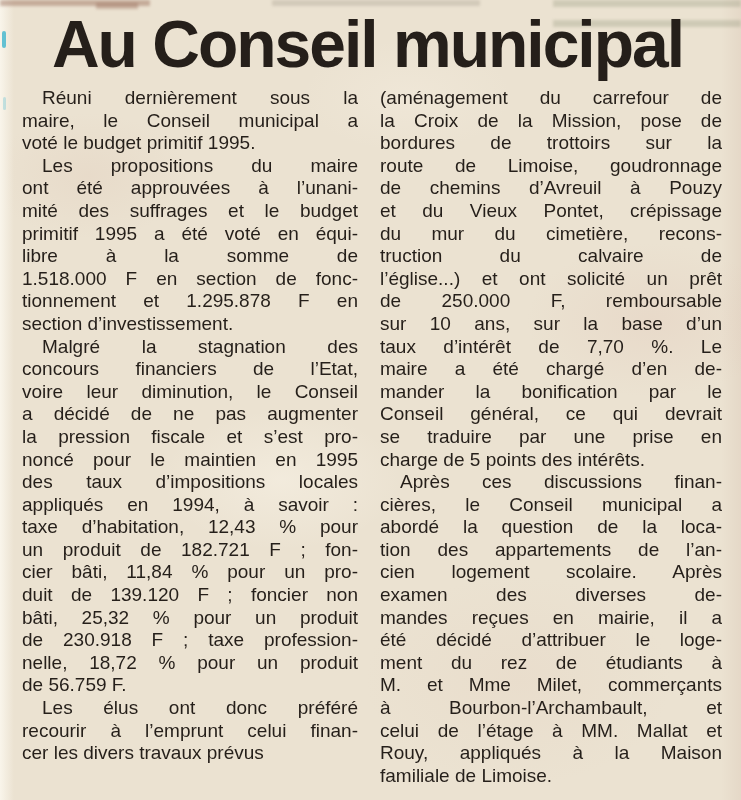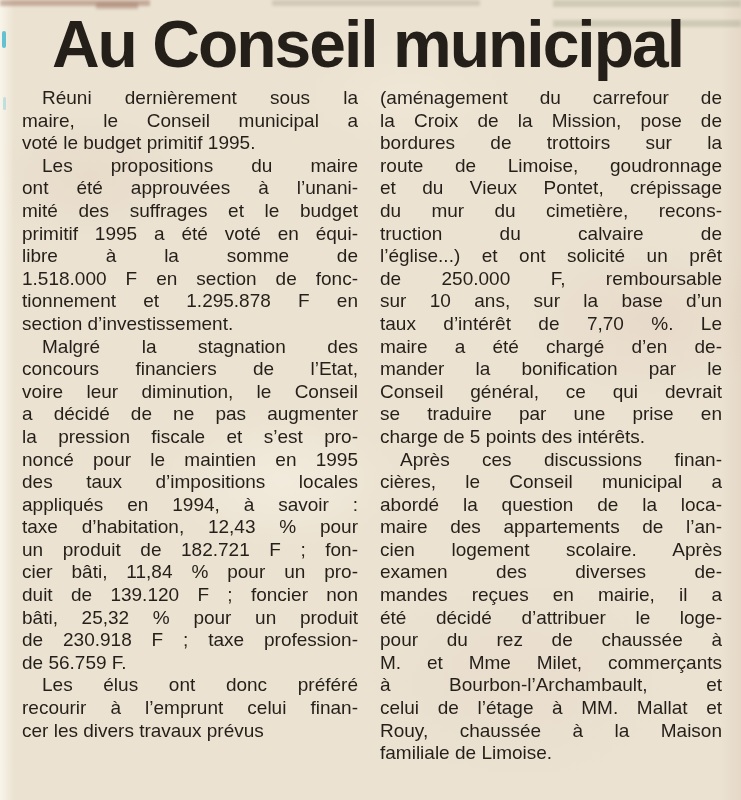--- a/index.html
+++ b/index.html
@@ -142,59 +142,61 @@
           <div class="line">la pression fiscale et s’est pro-</div>
           <div class="line">noncé pour le maintien en 1995</div>
           <div class="line">des taux d’impositions locales</div>
           <div class="line">appliqués en 1994, à savoir :</div>
           <div class="line">taxe d’habitation, 12,43 % pour</div>
           <div class="line">un produit de 182.721 F ; fon-</div>
           <div class="line">cier bâti, 11,84 % pour un pro-</div>
           <div class="line">duit de 139.120 F ; foncier non</div>
           <div class="line">bâti, 25,32 % pour un produit</div>
           <div class="line">de 230.918 F ; taxe profession-</div>
+          <div class="line">nelle, 18,72 % pour un produit</div>
           <div class="line end">de 56.759 F.</div>
         </div>
         <div class="para">
           <div class="line indent">Les élus ont donc préféré</div>
           <div class="line">recourir à l’emprunt celui finan-</div>
           <div class="line end">cer les divers travaux prévus</div>
         </div>
       </div>
     <div class="column column-right">
         <div class="para">
           <div class="line">(aménagement du carrefour de</div>
           <div class="line">la Croix de la Mission, pose de</div>
           <div class="line">bordures de trottoirs sur la</div>
           <div class="line">route de Limoise, goudronnage</div>
+          <div class="line">de chemins d’Avreuil à Pouzy</div>
           <div class="line">et du Vieux Pontet, crépissage</div>
           <div class="line">du mur du cimetière, recons-</div>
           <div class="line">truction du calvaire de</div>
           <div class="line">l’église...) et ont solicité un prêt</div>
           <div class="line">de 250.000 F, remboursable</div>
           <div class="line">sur 10 ans, sur la base d’un</div>
           <div class="line">taux d’intérêt de 7,70 %. Le</div>
           <div class="line">maire a été chargé d’en de-</div>
           <div class="line">mander la bonification par le</div>
           <div class="line">Conseil général, ce qui devrait</div>
           <div class="line">se traduire par une prise en</div>
           <div class="line end">charge de 5 points des intérêts.</div>
         </div>
         <div class="para">
           <div class="line indent">Après ces discussions finan-</div>
           <div class="line">cières, le Conseil municipal a</div>
           <div class="line">abordé la question de la loca-</div>
-          <div class="line">maire des appartements de l’an-</div>
+          <div class="line">tion des appartements de l’an-</div>
           <div class="line">cien logement scolaire. Après</div>
           <div class="line">examen des diverses de-</div>
           <div class="line">mandes reçues en mairie, il a</div>
           <div class="line">été décidé d’attribuer le loge-</div>
-          <div class="line">pour du rez de chaussée à</div>
+          <div class="line">ment du rez de étudiants à</div>
           <div class="line">M. et Mme Milet, commerçants</div>
           <div class="line">à Bourbon-l’Archambault, et</div>
           <div class="line">celui de l’étage à MM. Mallat et</div>
-          <div class="line">Rouy, chaussée à la Maison</div>
+          <div class="line">Rouy, appliqués à la Maison</div>
           <div class="line end">familiale de Limoise.</div>
         </div>
       </div>
   </div>
 
 </div>
 
 </body></html>

